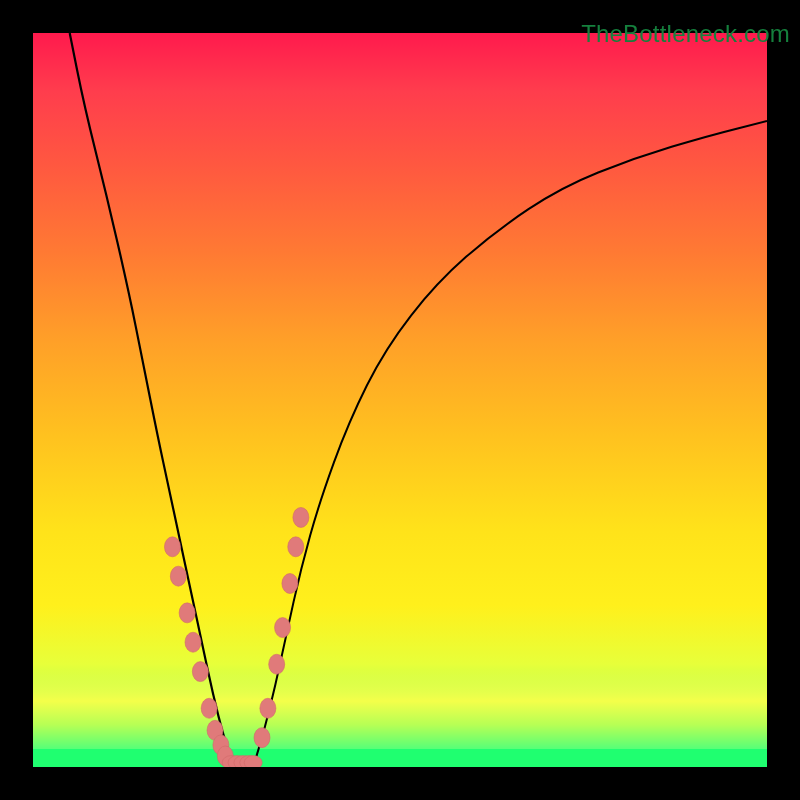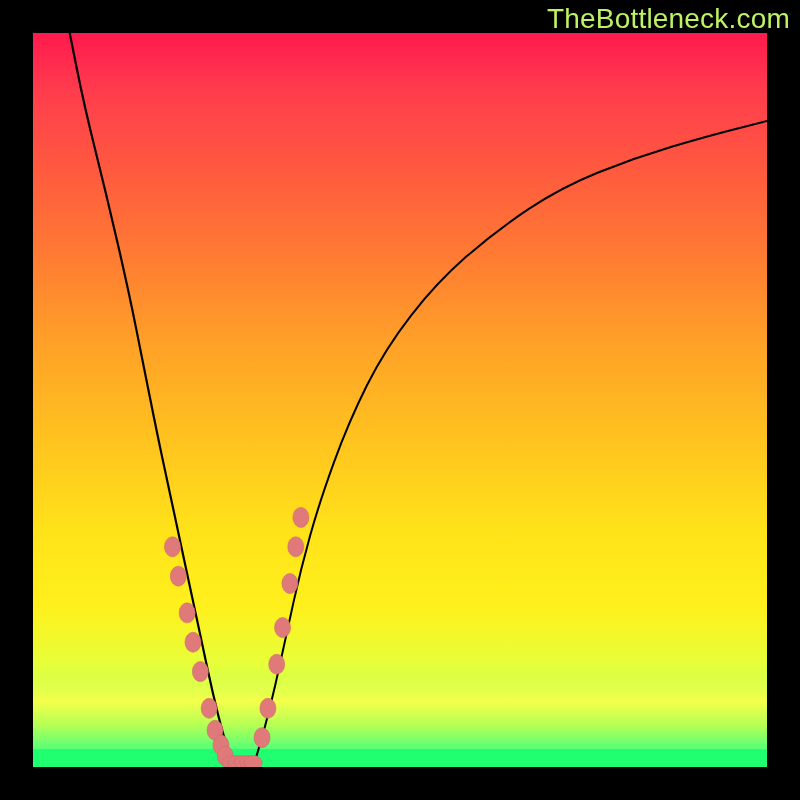--- a/index.html
+++ b/index.html
@@ -12,24 +12,24 @@
     font-family: Arial, Helvetica, sans-serif;
   }
   .outer {
     position: relative;
     width: 800px;
     height: 800px;
     background: #000;
   }
   .watermark {
     position: absolute;
-    top: 3px;
+    top: 20px;
     right: 10px;
-    color: #bef264;
-    font-size: 28px;
+    color: #15803d;
+    font-size: 24px;
     font-weight: 500;
     letter-spacing: 0.2px;
     z-index: 10;
   }
   .plot-frame {
     position: absolute;
     left: 33px;
     top: 33px;
     width: 734px;
     height: 734px;

